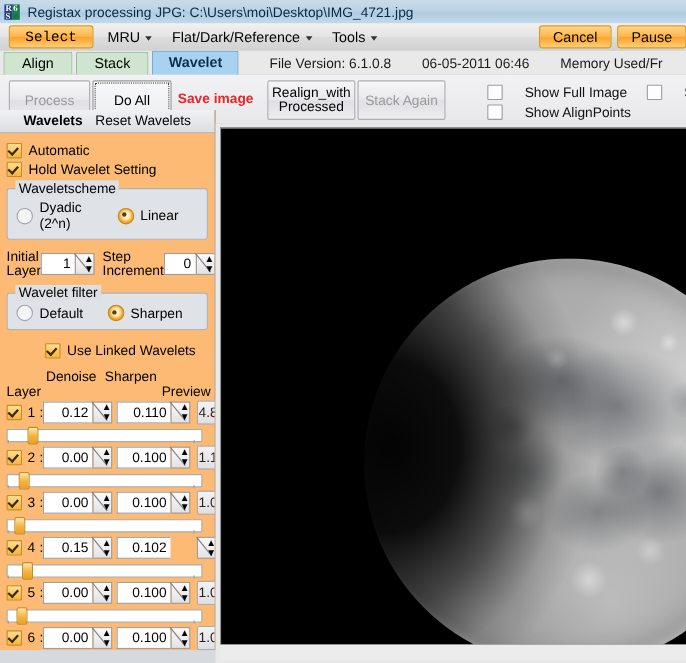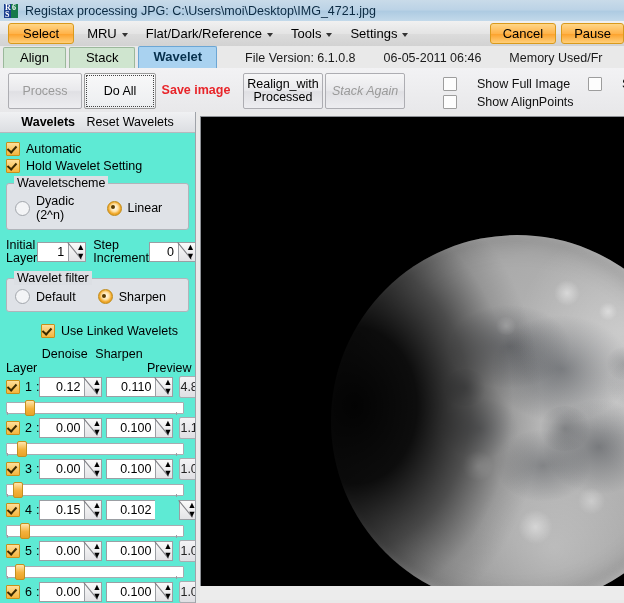--- a/index.html
+++ b/index.html
@@ -41,21 +41,21 @@
     background:linear-gradient(to bottom,#f1f1f1 0%,#e4e4e4 50%,#dcdcdc 51%,#d2d2d2 100%);
     border-bottom:1px solid #b8b8b8;
     display:flex;align-items:center;
   }
   .menu-item{
     padding:3px 9px;font-size:13px;white-space:nowrap;color:#000;
     display:flex;align-items:center;gap:5px;
   }
   .menu-item.sel{
     background:linear-gradient(to bottom,#ffd687 0%,#ffb44b 50%,#fca029 51%,#ffcf79 100%);
-    border:1px solid #d99a1c;border-radius:3px;margin:0 4px 0 8px;padding:2px 14px;
+    border:1px solid #d99a1c;border-radius:3px;margin:0 4px 0 8px;padding:2px 14px;font-family:Liberation Mono, monospace;
   }
   .caret{
     width:0;height:0;border-left:3.5px solid transparent;border-right:3.5px solid transparent;
     border-top:4px solid #333;display:inline-block;margin-top:2px;
   }
   .menu-right{margin-left:auto;display:flex;align-items:center;padding-right:0;}
   .btn-orange{
     background:linear-gradient(to bottom,#ffd687 0%,#ffb44b 50%,#fca029 51%,#ffcf79 100%);
     border:1px solid #d99a1c;border-radius:3px;
     padding:2px 12px;font-size:13px;margin-left:5px;white-space:nowrap;
@@ -110,22 +110,22 @@
     background:linear-gradient(to bottom,#ffdf9a,#f5b53c);border-color:#c8901a;
     position:relative;
   }
   .chkbox.on:after{
     content:"";position:absolute;left:2px;top:1px;width:4px;height:7px;
     border:solid #3a2a00;border-width:0 2px 2px 0;transform:rotate(42deg);
   }
 
   
   .leftpanel{
-    position:absolute;left:0;top:112px;width:195px;height:491px;
-    background:#5eead4;border-right:1px solid #9fa3a9;
+    position:absolute;left:0;top:100px;width:195px;height:491px;
+    background:#fdba74;border-right:1px solid #9fa3a9;
     overflow:hidden;
   }
   .lp-header{
     height:20px;line-height:20px;text-align:center;font-size:12.5px;
     background:linear-gradient(to bottom,#f0f1f3,#dcdee2);
     border-bottom:1px solid #b6b9be;
   }
   .lp-header b{font-weight:bold;}
   .lp-header .reset{margin-left:8px;font-weight:normal;}
 
@@ -272,24 +272,20 @@
       <span class="caret"></span>
     </div>
     <div class="menu-item">
       <span>Flat/Dark/Reference</span>
       <span class="caret"></span>
     </div>
     <div class="menu-item">
       <span>Tools</span>
       <span class="caret"></span>
     </div>
-    <div class="menu-item">
-      <span>Settings</span>
-      <span class="caret"></span>
-    </div>
     <div class="menu-right">
       <div class="btn-orange">Cancel</div>
       <div class="btn-orange">Pause</div>
     </div>
   </div>
 
   <div class="tabstrip">
     <div class="tab">Align</div>
     <div class="tab">Stack</div>
     <div class="tab active">Wavelet</div>
@@ -300,21 +296,21 @@
     </div>
   </div>
 
   <div class="actionbar">
     <div class="abtn focus" style="left:84px;width:70px;">Do All</div>
     <div class="abtn disabled" style="left:8px;width:72px;">Process</div>
     <div class="abtn red" style="left:155px;width:82px;">Save image</div>
     <div class="abtn" style="left:243px;width:78px;">
       <span>Realign_with Processed</span>
     </div>
-    <div class="abtn disabled" style="left:325px;width:78px;font-style:italic;">Stack Again</div>
+    <div class="abtn disabled" style="left:325px;width:78px;">Stack Again</div>
 
     <div class="chk" style="left:443px;top:9px;">
       <span class="chkbox"></span>
       <span>Show Full Image</span>
     </div>
     <div class="chk" style="left:443px;top:27px;">
       <span class="chkbox"></span>
       <span>Show AlignPoints</span>
     </div>
     <div class="chk" style="left:588px;top:9px;">

